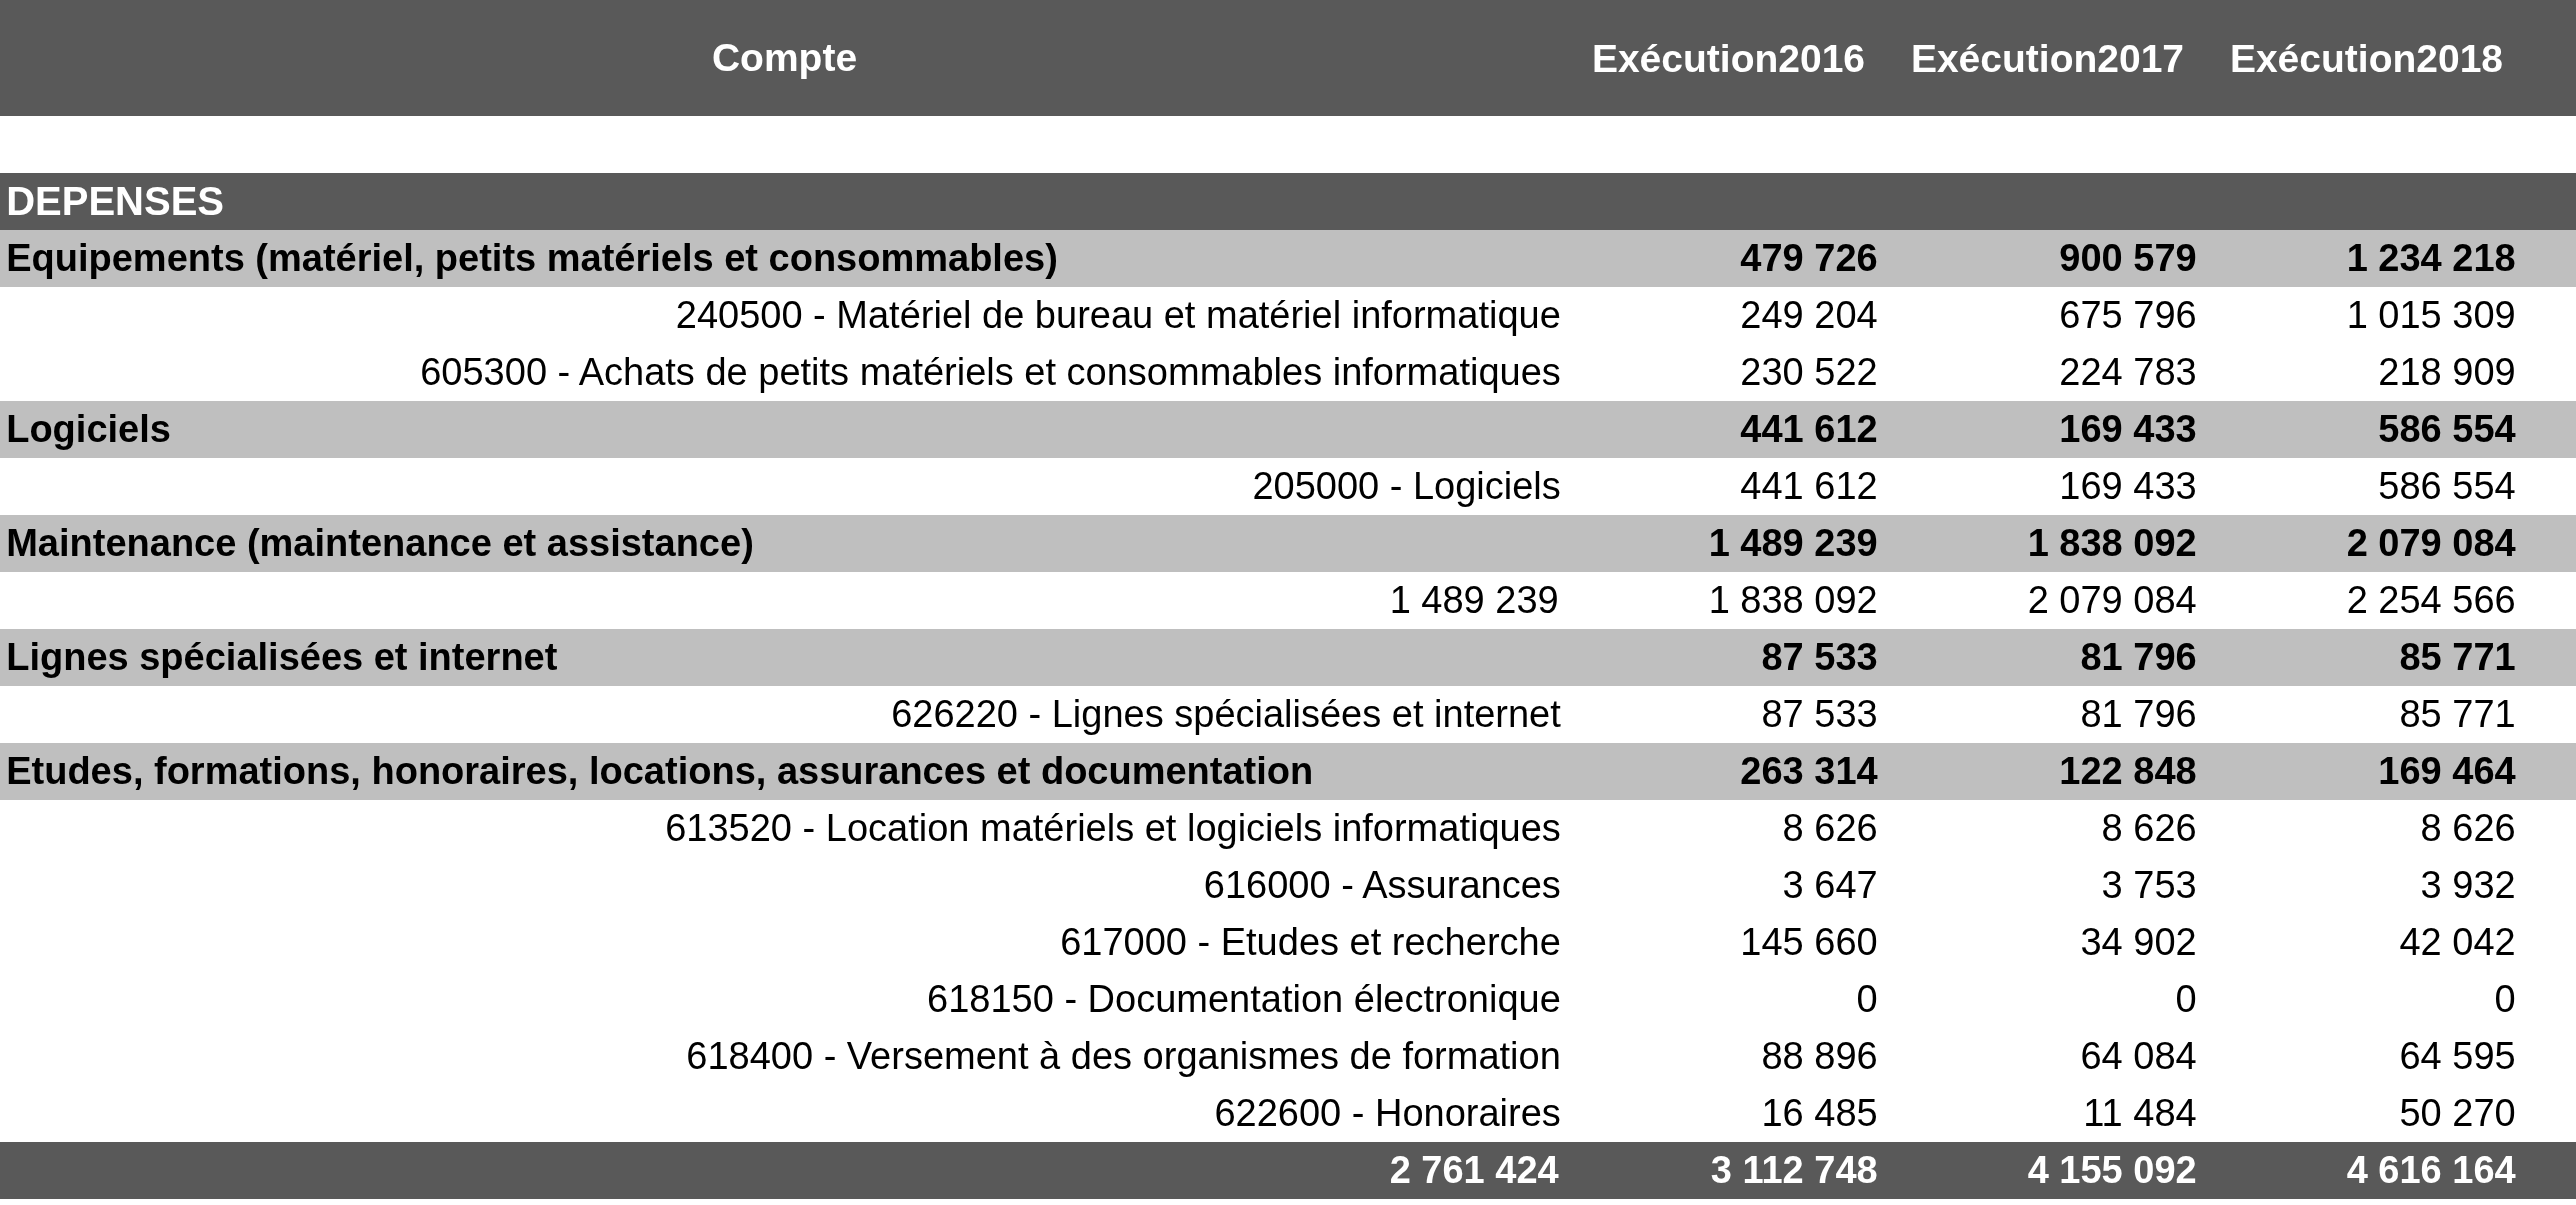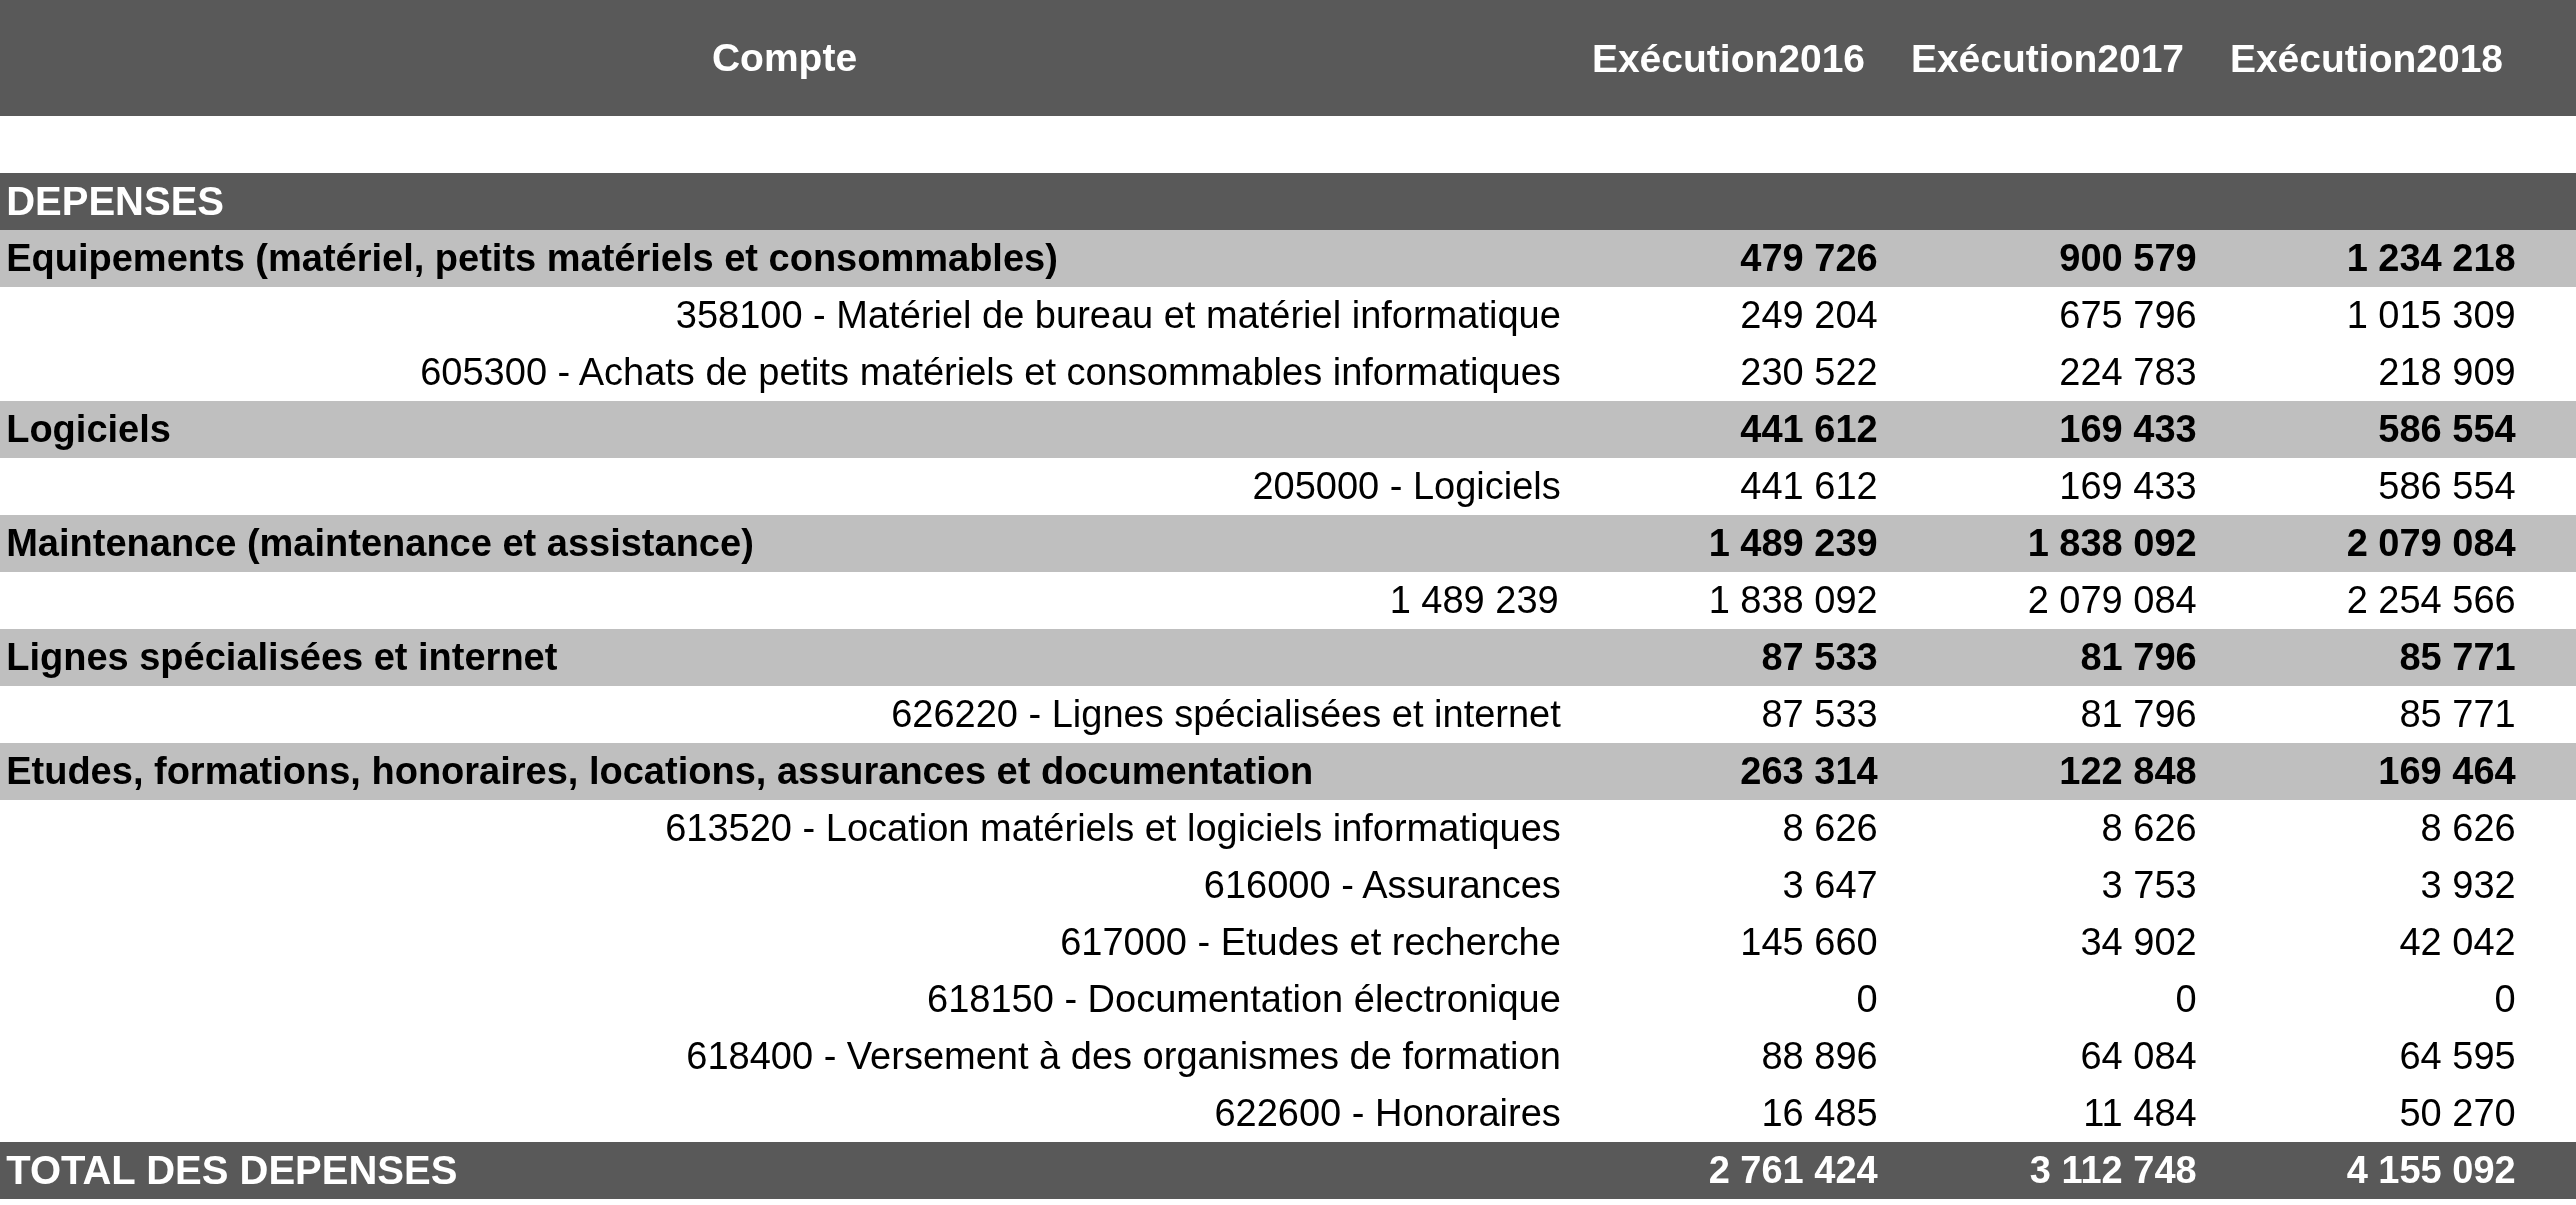--- a/index.html
+++ b/index.html
@@ -89,21 +89,21 @@
         <div class="num-cell"></div>
       </div>
       <div class="row data-row category">
         <div class="label-cell">Equipements (matériel, petits matériels et consommables)</div>
         <div class="num-cell">479 726</div>
         <div class="num-cell">900 579</div>
         <div class="num-cell">1 234 218</div>
         <div class="num-cell">1 395 249</div>
       </div>
       <div class="row data-row detail">
-        <div class="label-cell">358100 - Matériel de bureau et matériel informatique</div>
+        <div class="label-cell">240500 - Matériel de bureau et matériel informatique</div>
         <div class="num-cell">249 204</div>
         <div class="num-cell">675 796</div>
         <div class="num-cell">1 015 309</div>
         <div class="num-cell">1 145 330</div>
       </div>
       <div class="row data-row detail">
         <div class="label-cell">605300 - Achats de petits matériels et consommables informatiques</div>
         <div class="num-cell">230 522</div>
         <div class="num-cell">224 783</div>
         <div class="num-cell">218 909</div>
@@ -193,21 +193,20 @@
         <div class="num-cell">95 423</div>
       </div>
       <div class="row data-row detail">
         <div class="label-cell">622600 - Honoraires</div>
         <div class="num-cell">16 485</div>
         <div class="num-cell">11 484</div>
         <div class="num-cell">50 270</div>
         <div class="num-cell">24 624</div>
       </div>
       <div class="row data-row total">
-        <div class="label-cell">TOTAL DES DEPENSES</div>
         <div class="num-cell">2 761 424</div>
         <div class="num-cell">3 112 748</div>
         <div class="num-cell">4 155 092</div>
         <div class="num-cell">4 616 164</div>
       </div>
     </div>
 </div>
 
 
 </body></html>

